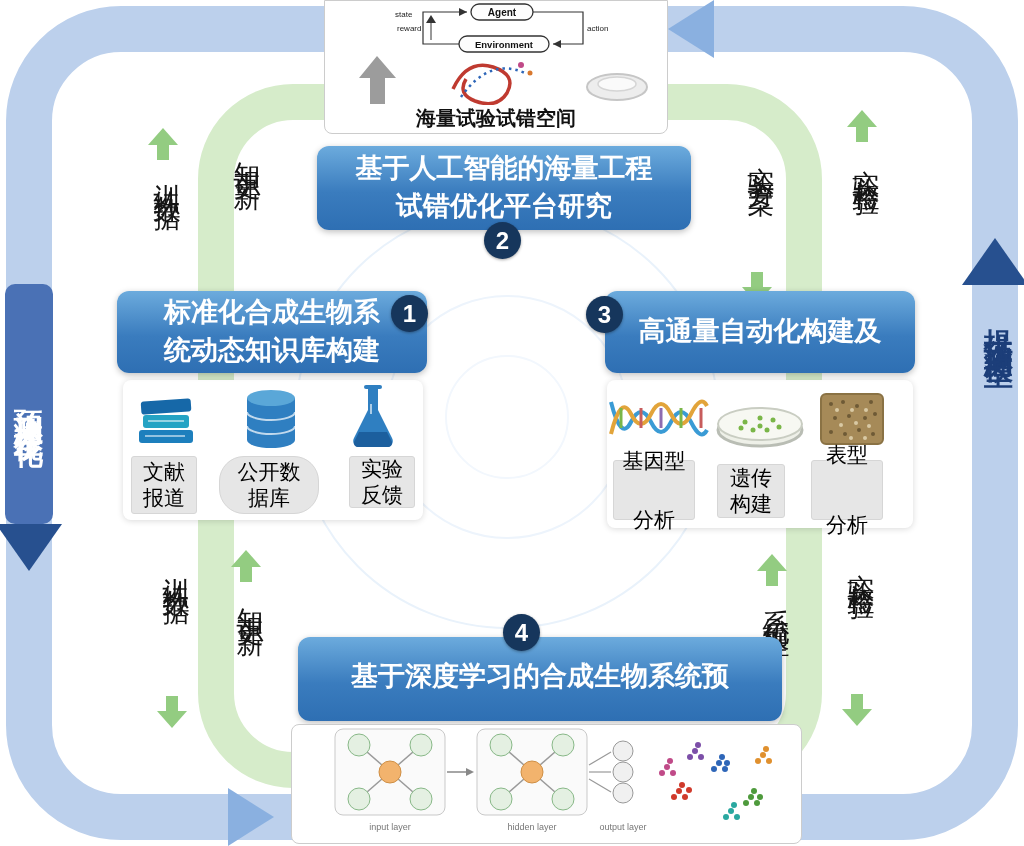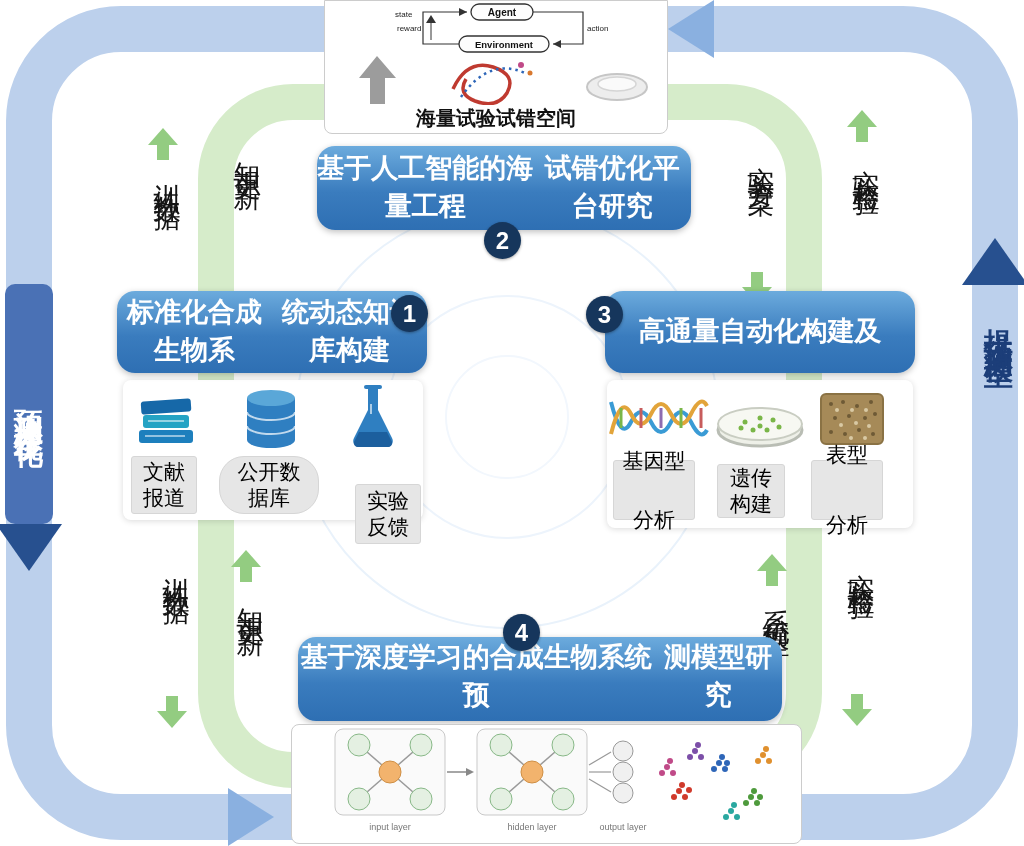--- a/index.html
+++ b/index.html
@@ -48,21 +48,21 @@
   .garrow { width:30px; z-index:3; }
   .garrow .head { width:0; height:0; margin:0 auto; }
   .garrow .stem { width:12px; height:15px; background:#93cc81; margin:0 auto; }
   .garrow.up .head   { border-left:15px solid transparent; border-right:15px solid transparent; border-bottom:17px solid #93cc81; }
   .garrow.down .head { border-left:15px solid transparent; border-right:15px solid transparent; border-top:17px solid #93cc81; }
 
   
   .title-box {
     background:linear-gradient(180deg,#6cabdd 0%,#3a7cbe 55%,#2e6fb3 100%);
     color:#fff; font-weight:bold; font-size:27px; line-height:1.4; text-align:center;
-    border-radius:18px; display:flex; flex-direction:row; align-items:center; justify-content:center;
+    border-radius:12px; display:flex; flex-direction:column; align-items:center; justify-content:center;
     box-shadow:0 2px 6px rgba(0,0,0,0.25); z-index:5;
   }
   .numcircle {
     width:37px; height:37px; border-radius:50%; background:#16365c; color:#fff;
     font-size:24px; font-weight:bold; display:flex; align-items:center; justify-content:center;
     box-shadow:0 1px 3px rgba(0,0,0,0.35); z-index:6;
   }
 
   
   .panel { background:#fff; border-radius:8px; box-shadow:0 1px 6px rgba(0,0,0,0.15); z-index:4; }
@@ -208,21 +208,21 @@
       <line x1="24" y1="20" x2="24" y2="30" stroke="#ffffff" stroke-width="2" opacity="0.6"></line>
     </svg>
     <div class="abs graybox" style="left:8px; top:76px; width:66px; height:58px;text-align:right;">
       <div>文献</div>
       <div>报道</div>
     </div>
     <div class="abs graybox" style="left:96px; top:76px; width:100px; height:58px;border-radius:25px;">
       <div>公开数</div>
       <div>据库</div>
     </div>
-    <div class="abs graybox" style="left:232px; top:76px; width:66px; height:60px;margin-top:28px;">
+    <div class="abs graybox" style="left:226px; top:76px; width:66px; height:52px;">
       <div>实验</div>
       <div>反馈</div>
     </div>
   </div>
 
   <div class="abs title-box" style="left:605px; top:291px; width:310px; height:82px;">
     <div>高通量自动化构建及</div>
   </div>
   <div class="abs numcircle" style="left:586px; top:296px;">3</div>
 
@@ -287,21 +287,20 @@
       <div>构建</div>
     </div>
     <div class="abs graybox" style="left:204px; top:80px; width:72px; height:60px;gap:44px;">
       <div>表型</div>
       <div>分析</div>
     </div>
   </div>
 
   <div class="abs title-box" style="left:298px; top:637px; width:484px; height:84px;font-family:Liberation Mono, monospace;">
     <div>基于深度学习的合成生物系统预</div>
-    <div>测模型研究</div>
   </div>
   <div class="abs numcircle" style="left:503px; top:614px;">4</div>
 
   <div class="abs panel bordered" style="left:291px; top:724px; width:474px; height:118px; z-index:5;padding-left:35px;">
     <svg width="472" height="116">
 
       <rect x="8" y="4" width="110" height="86" rx="8" fill="#fafafa" stroke="#c9c9c9"></rect>
       <line x1="32" y1="20" x2="63" y2="47" stroke="#9a9a9a" stroke-width="1.5"></line>
       <line x1="94" y1="20" x2="63" y2="47" stroke="#9a9a9a" stroke-width="1.5"></line>
       <line x1="32" y1="74" x2="63" y2="47" stroke="#9a9a9a" stroke-width="1.5"></line>

